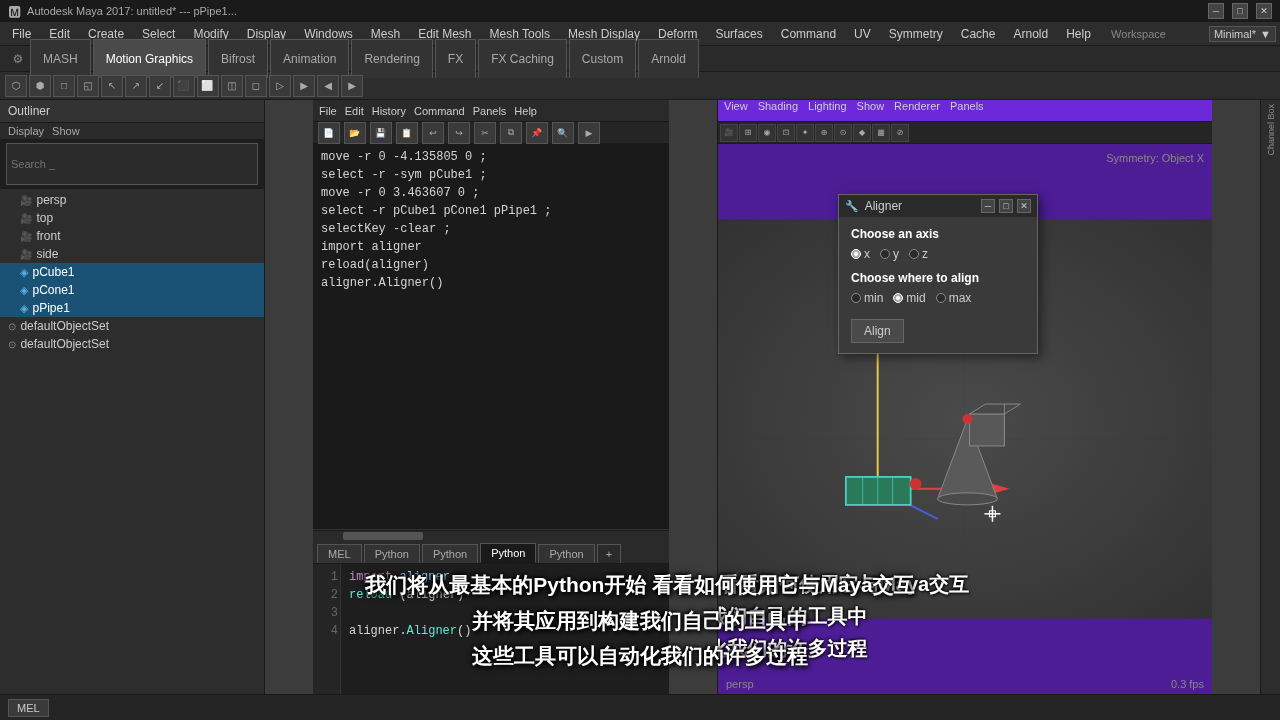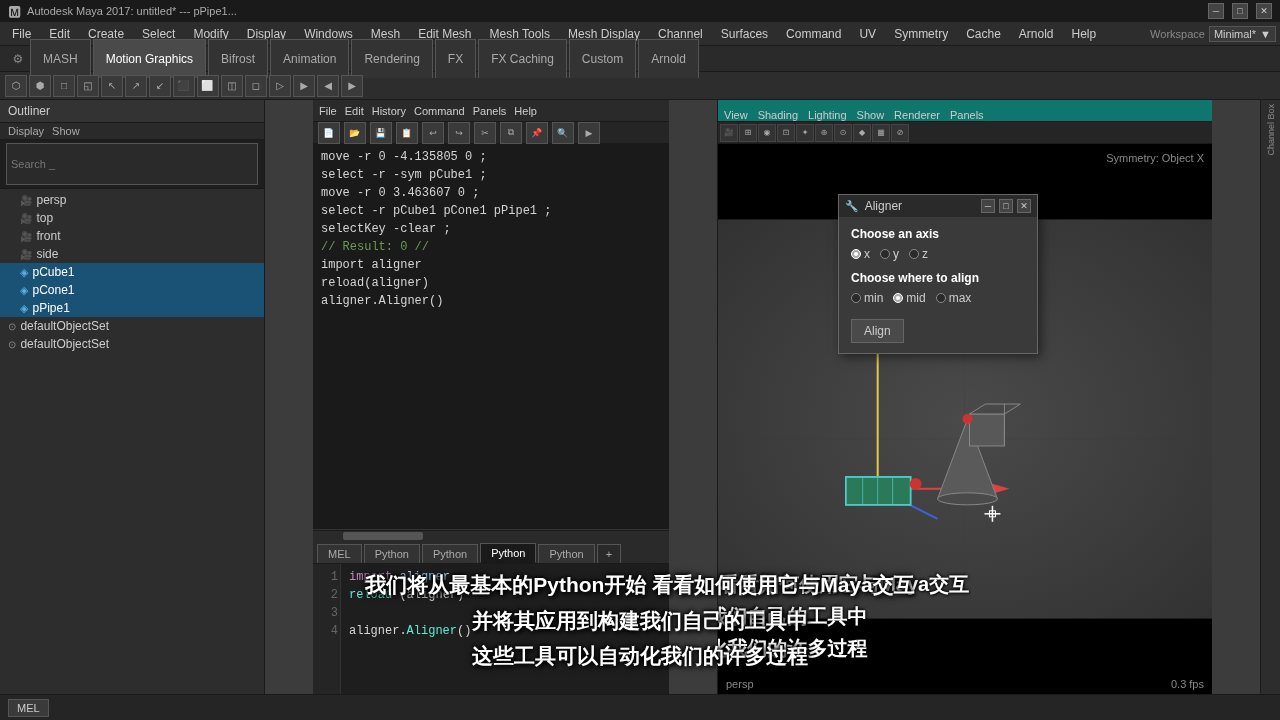--- a/index.html
+++ b/index.html
@@ -63,20 +63,21 @@
     #workspace-selector {
       background: #3a3a3a;
       border: 1px solid #555;
       color: #ccc;
       padding: 1px 4px;
       font-size: 11px;
       display: flex;
       align-items: center;
       gap: 4px;
       cursor: pointer;
+      margin-left: 39px;
     }
 
     
     #tab-bar {
       height: 26px;
       background: #2a2a2a;
       display: flex;
       align-items: center;
       padding: 0 4px;
       border-bottom: 1px solid #1a1a1a;
@@ -292,23 +293,23 @@
       width: 495px;
       flex-shrink: 0;
       background: #3a3a3a;
       border-left: 1px solid #1a1a1a;
       position: relative;
       display: flex;
       flex-direction: column;
     }
     #viewport-menu {
       height: 22px;
-      background: #0f766e;
-      display: flex;
-      align-items: flex-end;
+      background: #6d28d9;
+      display: flex;
+      align-items: flex-start;
       padding: 0 6px;
       gap: 10px;
       font-size: 11px;
       color: #ccc;
       border-bottom: 1px solid #1a1a1a;
     }
     #viewport-menu span { cursor: pointer; }
     #viewport-toolbar {
       height: 22px;
       background: #252525;
@@ -320,21 +321,21 @@
     }
     .vp-btn {
       width: 18px; height: 18px;
       background: #333;
       border: 1px solid #444;
       display: flex; align-items: center; justify-content: center;
       font-size: 8px; color: #aaa; cursor: pointer;
     }
     #viewport-canvas {
       flex: 1;
-      background: #000000;
+      background: #4c1d95;
       position: relative;
       overflow: hidden;
       padding-left: 40px;
     }
     #symmetry-label {
       position: absolute;
       top: 8px;
       right: 8px;
       color: #888;
       font-size: 11px;
@@ -500,21 +501,21 @@
   <span class="menu-item">Edit</span>
   <span class="menu-item">Create</span>
   <span class="menu-item">Select</span>
   <span class="menu-item">Modify</span>
   <span class="menu-item">Display</span>
   <span class="menu-item">Windows</span>
   <span class="menu-item">Mesh</span>
   <span class="menu-item">Edit Mesh</span>
   <span class="menu-item">Mesh Tools</span>
   <span class="menu-item">Mesh Display</span>
-  <span class="menu-item">Channel</span>
+  <span class="menu-item">Deform</span>
   <span class="menu-item">Surfaces</span>
   <span class="menu-item">Command</span>
   <span class="menu-item">UV</span>
   <span class="menu-item">Symmetry</span>
   <span class="menu-item">Cache</span>
   <span class="menu-item">Arnold</span>
   <span class="menu-item">Help</span>
   <div id="workspace-area">
     <span style="color:#888;font-size:11px;">Workspace</span>
     <div id="workspace-selector">
@@ -632,21 +633,20 @@
       <div class="toolbar-btn" style="font-size:9px;">🔍</div>
       <div class="toolbar-btn" style="font-size:9px;">▶</div>
     </div>
 
     <div id="script-output" style="flex: 1 1 0%;">
       <div class="script-line">move -r 0 -4.135805 0 ;</div>
       <div class="script-line">select -r -sym pCube1 ;</div>
       <div class="script-line">move -r 0 3.463607 0 ;</div>
       <div class="script-line">select -r pCube1 pCone1 pPipe1 ;</div>
       <div class="script-line">selectKey -clear ;</div>
-      <div class="script-line script-comment">// Result: 0 //</div>
       <div class="script-line">import aligner</div>
       <div class="script-line">reload(aligner)</div>
       <div class="script-line"></div>
       <div class="script-line">aligner.Aligner()</div>
     </div>
 
     <div id="script-hscroll">
       <div class="hscroll-thumb"></div>
     </div>
 

